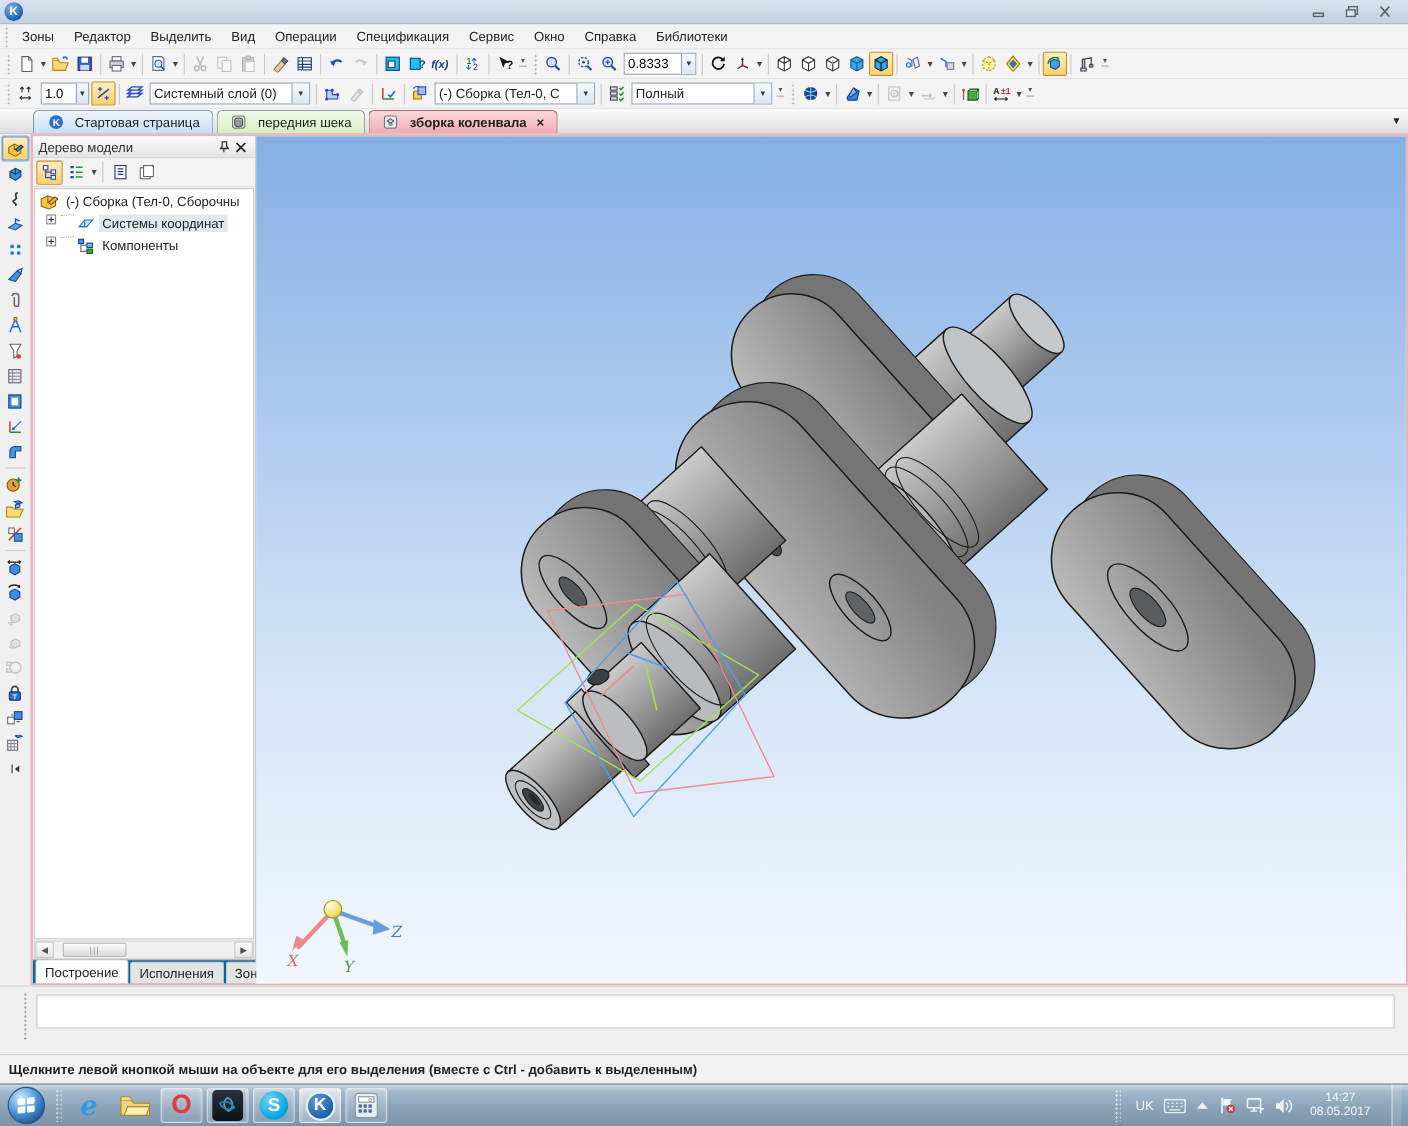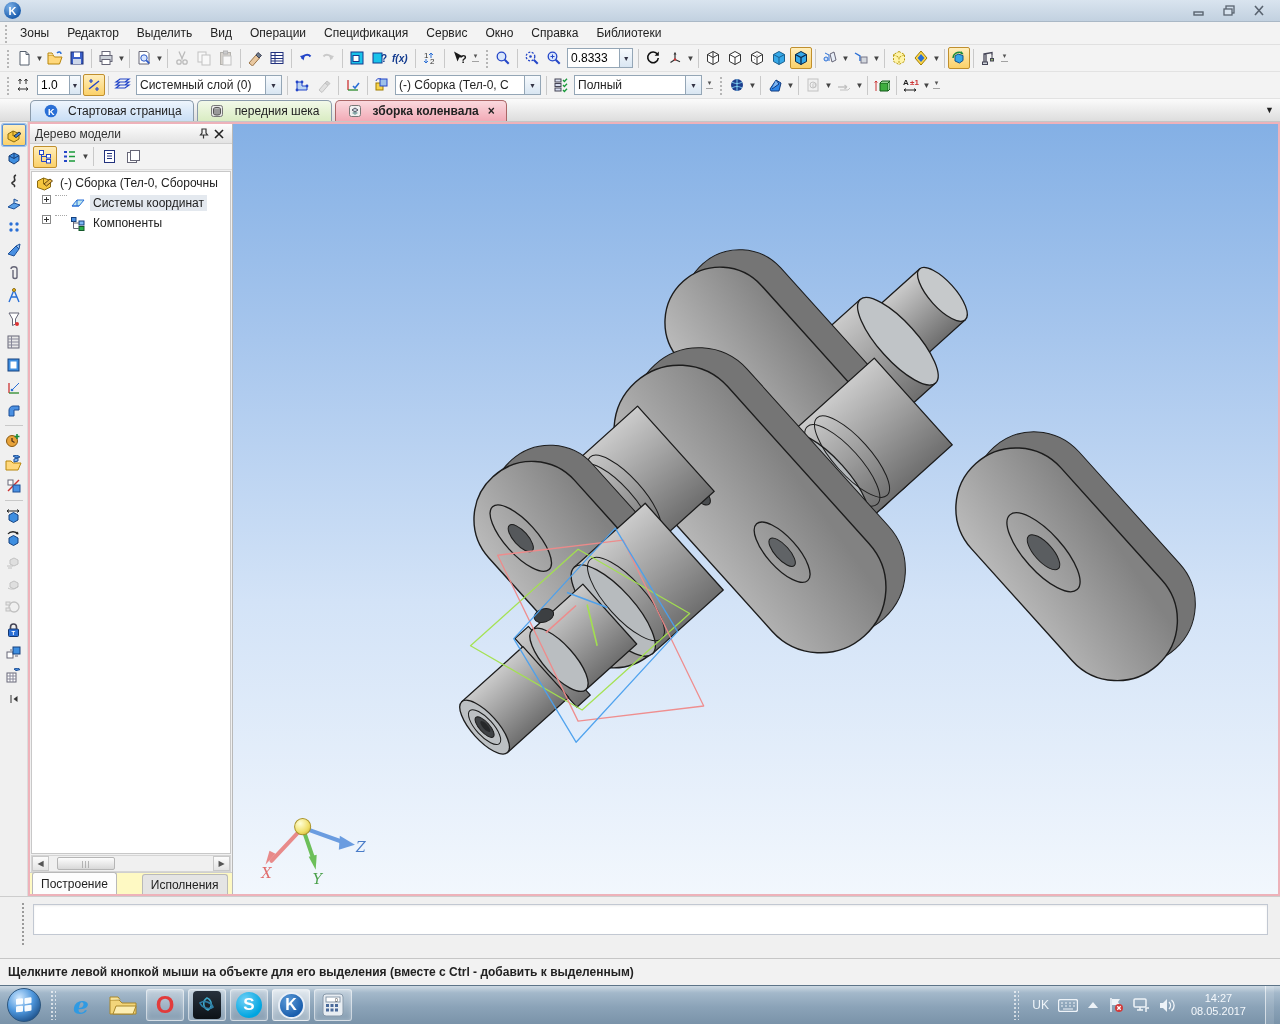--- a/index.html
+++ b/index.html
@@ -67,21 +67,21 @@
   .trow .lbl.sel{background:#e4e9ef;}
   .expander{width:9px;height:9px;border:1px solid #898989;background:#fff;position:relative;margin-right:4px;flex:none;}
   .expander::before,.expander::after{content:"";position:absolute;background:#333;}
   .expander::before{left:1px;right:1px;top:3px;height:1px;}
   .expander::after{top:1px;bottom:1px;left:3px;width:1px;}
   .dotline{width:12px;border-top:1px dotted #a8a8a8;margin-right:2px;}
   .nicon{width:17px;height:16px;margin-right:4px;flex:none;display:flex;align-items:center;justify-content:center;}
   .tree-hscroll{height:17px;margin:0 1px;background:#f0f0f0;display:flex;align-items:center;border:1px solid #d5d5d5;}
   .sbtn{width:17px;height:15px;display:flex;align-items:center;justify-content:center;font-size:8px;color:#555;background:linear-gradient(#fcfcfc,#e4e4e4);border:1px solid #c8c8c8;}
   .sthumb{width:58px;height:13px;margin-left:8px;background:linear-gradient(#fdfdfd,#d8d8d8);border:1px solid #b5b5b5;border-radius:2px;display:flex;align-items:center;justify-content:center;color:#999;font-size:8px;letter-spacing:1px;}
-  .tree-tabs{height:22px;display:flex;align-items:flex-end;background:#fef9c3;padding-left:2px;border-top:1px solid #cfcfcf;gap:24px;}
+  .tree-tabs{height:22px;display:flex;align-items:flex-end;background:#0369a1;padding-left:2px;border-top:1px solid #cfcfcf;}
   .ttab{height:20px;padding:0 8px;display:flex;align-items:center;border:1px solid #b9b9b9;border-bottom:none;background:#e4e4e4;margin-right:1px;border-radius:3px 3px 0 0;font-size:12px;}
   .ttab.active{background:#fdfdfd;height:22px;font-weight:normal;}
 
   
   .viewport{flex:1;position:relative;background:linear-gradient(180deg,#84b0e5 0%,#a7c6ed 28%,#d3e3f7 62%,#f2f7fd 100%);min-width:0;}
   .viewport svg{position:absolute;inset:0;}
 
   
   .proparea{height:62px;background:#f0f0f0;border-top:1px solid #cdcdcd;position:relative;}
   .prop-handle{position:absolute;left:21px;top:5px;height:44px;width:4px;background-image:radial-gradient(#9a9a9a 1px,transparent 1.1px);background-size:4px 4px;}

